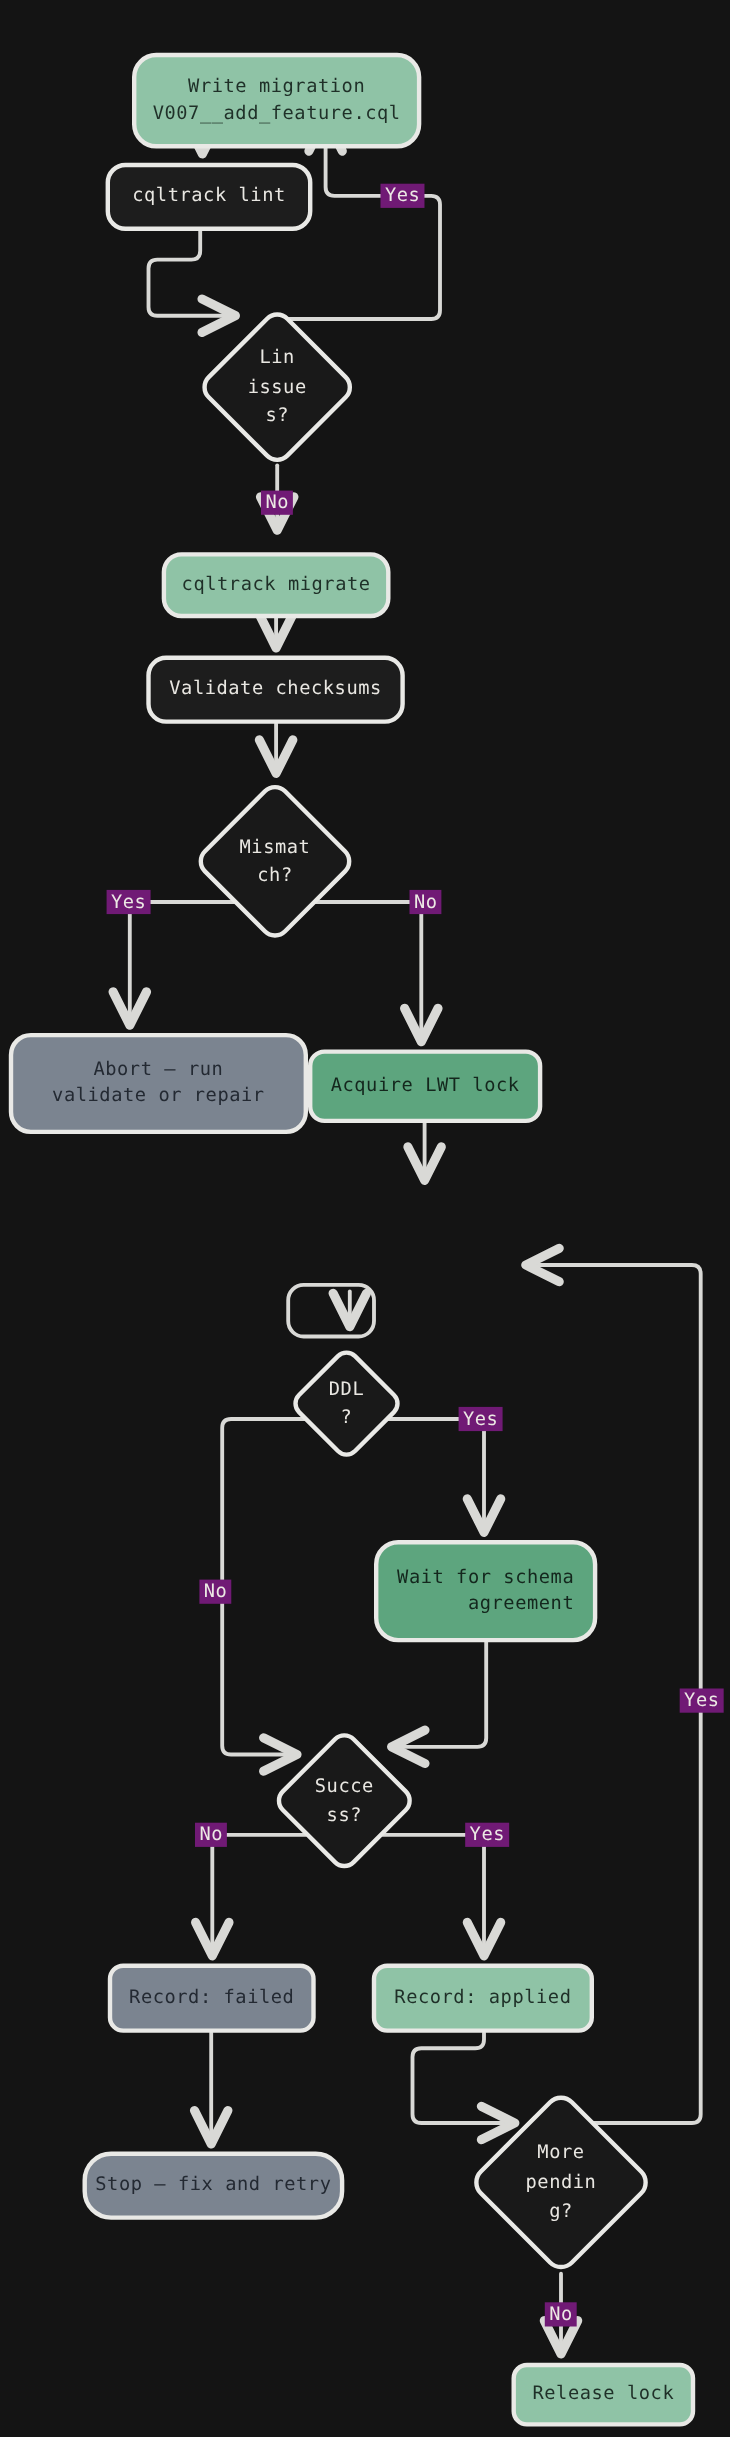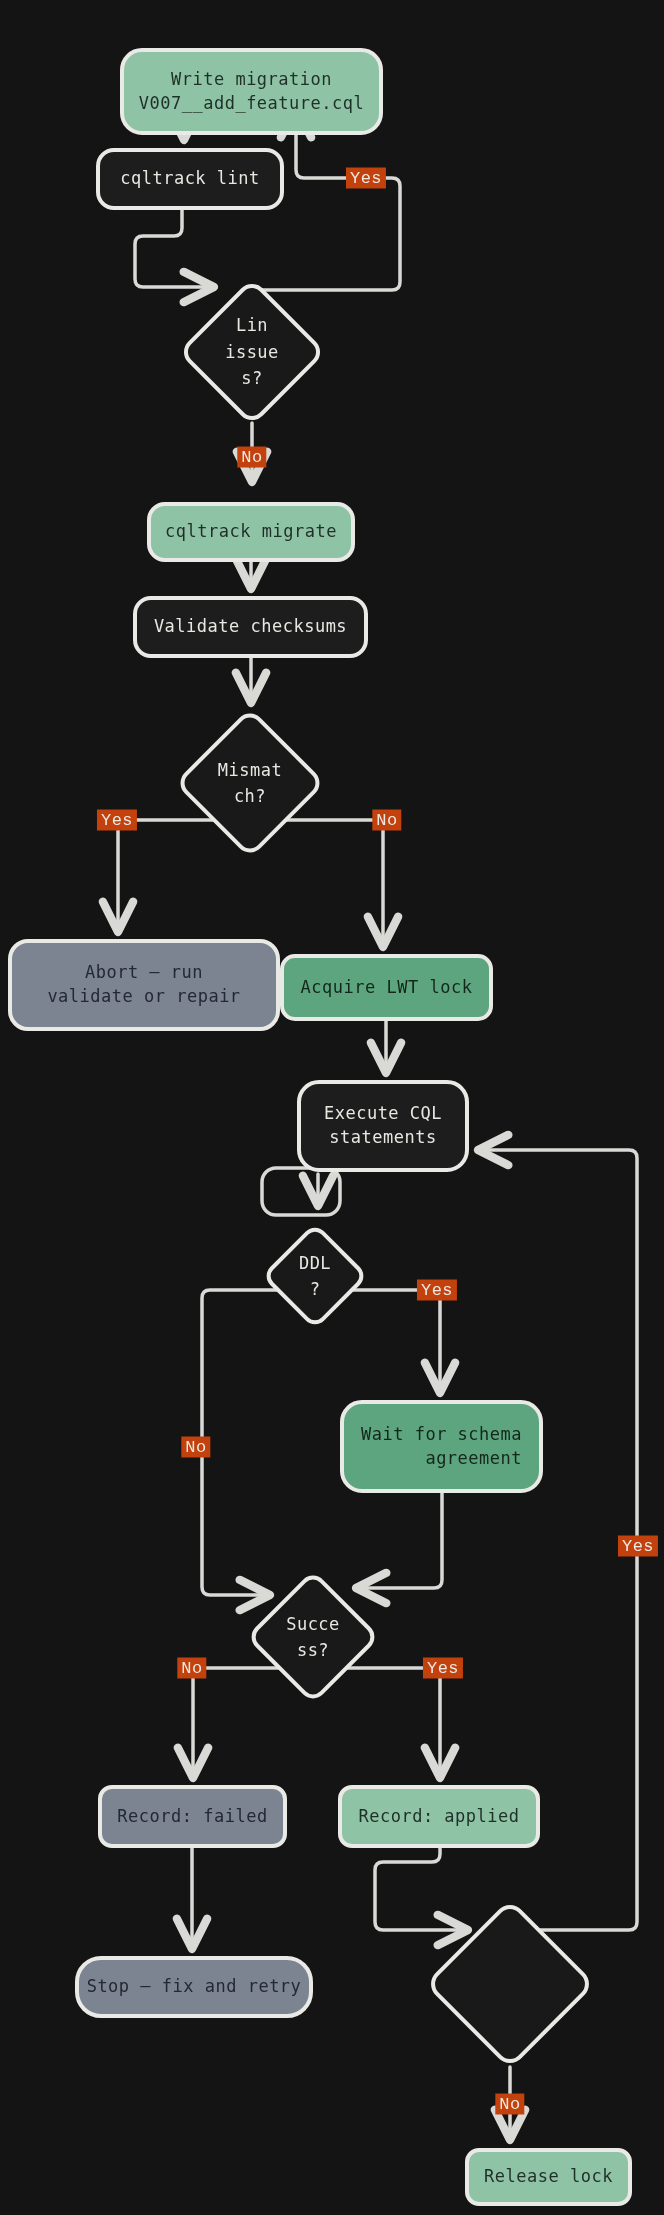--- a/index.html
+++ b/index.html
@@ -22,22 +22,22 @@
   .node.green-light { background:#8fc3a6; color:#1f3028; }
   .node.green-dark  { background:#5da57e; color:#14271d;text-align:right; }
   .node.gray        { background:#7b8490; color:#232932; }
   .dtext {
     position:absolute; display:flex; align-items:center; justify-content:center;
     text-align:center; white-space:pre-line; color:#e9e7e2;
     font-size:17px; line-height:1.55; letter-spacing:0.5px;
   }
   .elabel {
     position:absolute; transform:translate(-50%,-50%);
-    background:#c2410c; color:#ece9e4; font-size:17px;
-    padding:1px 4px; letter-spacing:0.5px;font-family:Liberation Mono, monospace;
+    background:#701a75; color:#ece9e4; font-size:17px;
+    padding:1px 4px; letter-spacing:0.5px;
   }
 </style>
 </head>
 <body>
 
 <div class="stage">
 
   <svg class="edges" width="664" height="2215" viewBox="0 0 664 2215">
     <defs>
       <marker id="arrow" viewBox="0 0 12 12" refX="10" refY="6" markerWidth="13" markerHeight="13" orient="auto-start-reverse">
@@ -80,22 +80,20 @@
 
   <div class="node green-light" style="left:147px; top:502px; width:208px; height:60px;">cqltrack migrate</div>
 
   <div class="node dark" style="left:133px; top:596px; width:235px; height:62px;">Validate checksums</div>
 
   <div class="node gray" style="left:8px; top:939px; width:272px; height:92px; border-radius:20px;">Abort — run
 validate or repair</div>
 
   <div class="node green-dark" style="left:280px; top:954px; width:213px; height:67px; border-radius:15px;">Acquire LWT lock</div>
 
-  <div class="node dark" style="left:297px; top:1080px; width:172px; height:92px; border-radius:22px;">Execute CQL
-statements</div>
 
   <div class="node gray" style="left:98px; top:1785px; width:189px; height:63px; border-radius:14px;">Record: failed</div>
 
   <div class="node green-dark" style="left:340px; top:1400px; width:203px; height:93px; border-radius:22px;">Wait for schema
 agreement</div>
 
   <div class="node green-light" style="left:338px; top:1785px; width:202px; height:63px; border-radius:14px;">Record: applied</div>
 
   <div class="node gray" style="left:75px; top:1956px; width:238px; height:62px; border-radius:26px;">Stop — fix and retry</div>
 
@@ -103,20 +101,23 @@
 
   <div class="dtext" style="left:192px; top:298px; width:120px; height:108px;">Lin
 issue
 s?</div>
   <div class="dtext" style="left:180px; top:733px; width:140px; height:100px;">Mismat
 ch?</div>
   <div class="dtext" style="left:270px; top:1236px; width:90px; height:80px;">DDL
 ?</div>
   <div class="dtext" style="left:258px; top:1597px; width:110px; height:80px;">Succe
 ss?</div>
+  <div class="dtext" style="left:445px; top:1929px; width:130px; height:110px;">More
+pendin
+g?</div>
 
   <span class="elabel" style="left:366px; top:178px;">Yes</span>
   <span class="elabel" style="left:252px; top:457px;">No</span>
   <span class="elabel" style="left:117px; top:820px;">Yes</span>
   <span class="elabel" style="left:387px; top:820px;">No</span>
   <span class="elabel" style="left:437px; top:1290px;">Yes</span>
   <span class="elabel" style="left:196px; top:1447px;">No</span>
   <span class="elabel" style="left:192px; top:1668px;">No</span>
   <span class="elabel" style="left:443px; top:1668px;">Yes</span>
   <span class="elabel" style="left:638px; top:1546px;">Yes</span>

